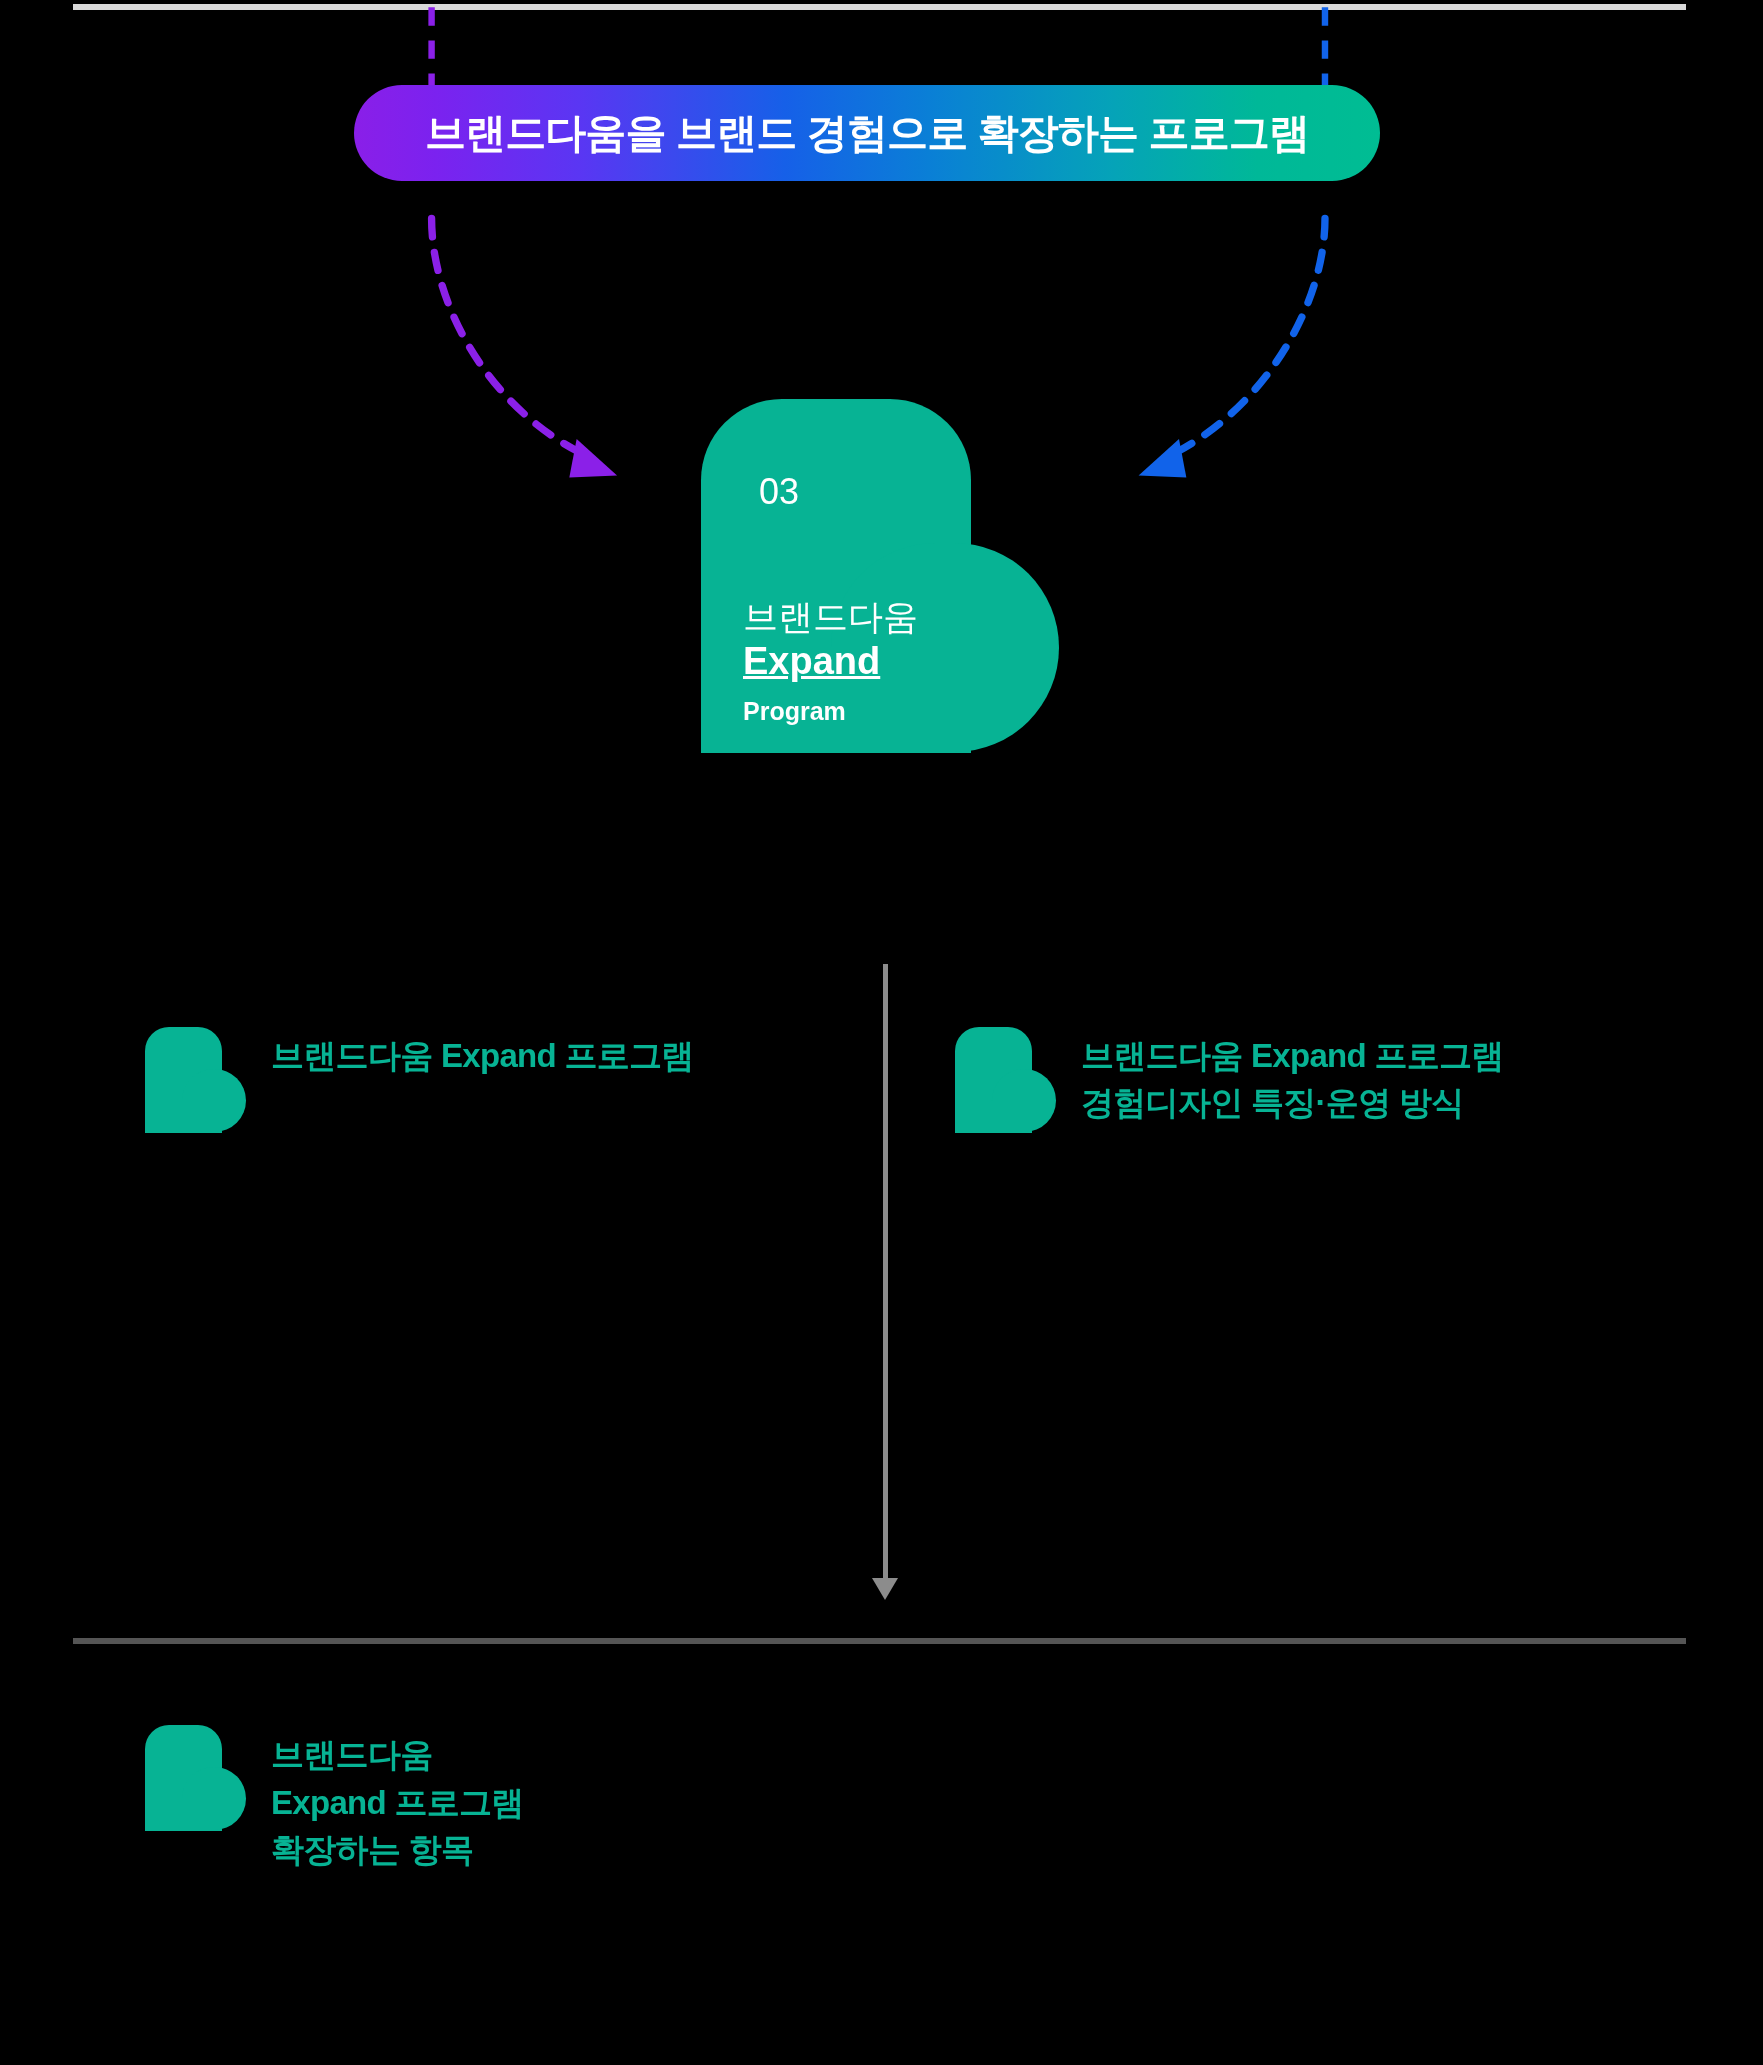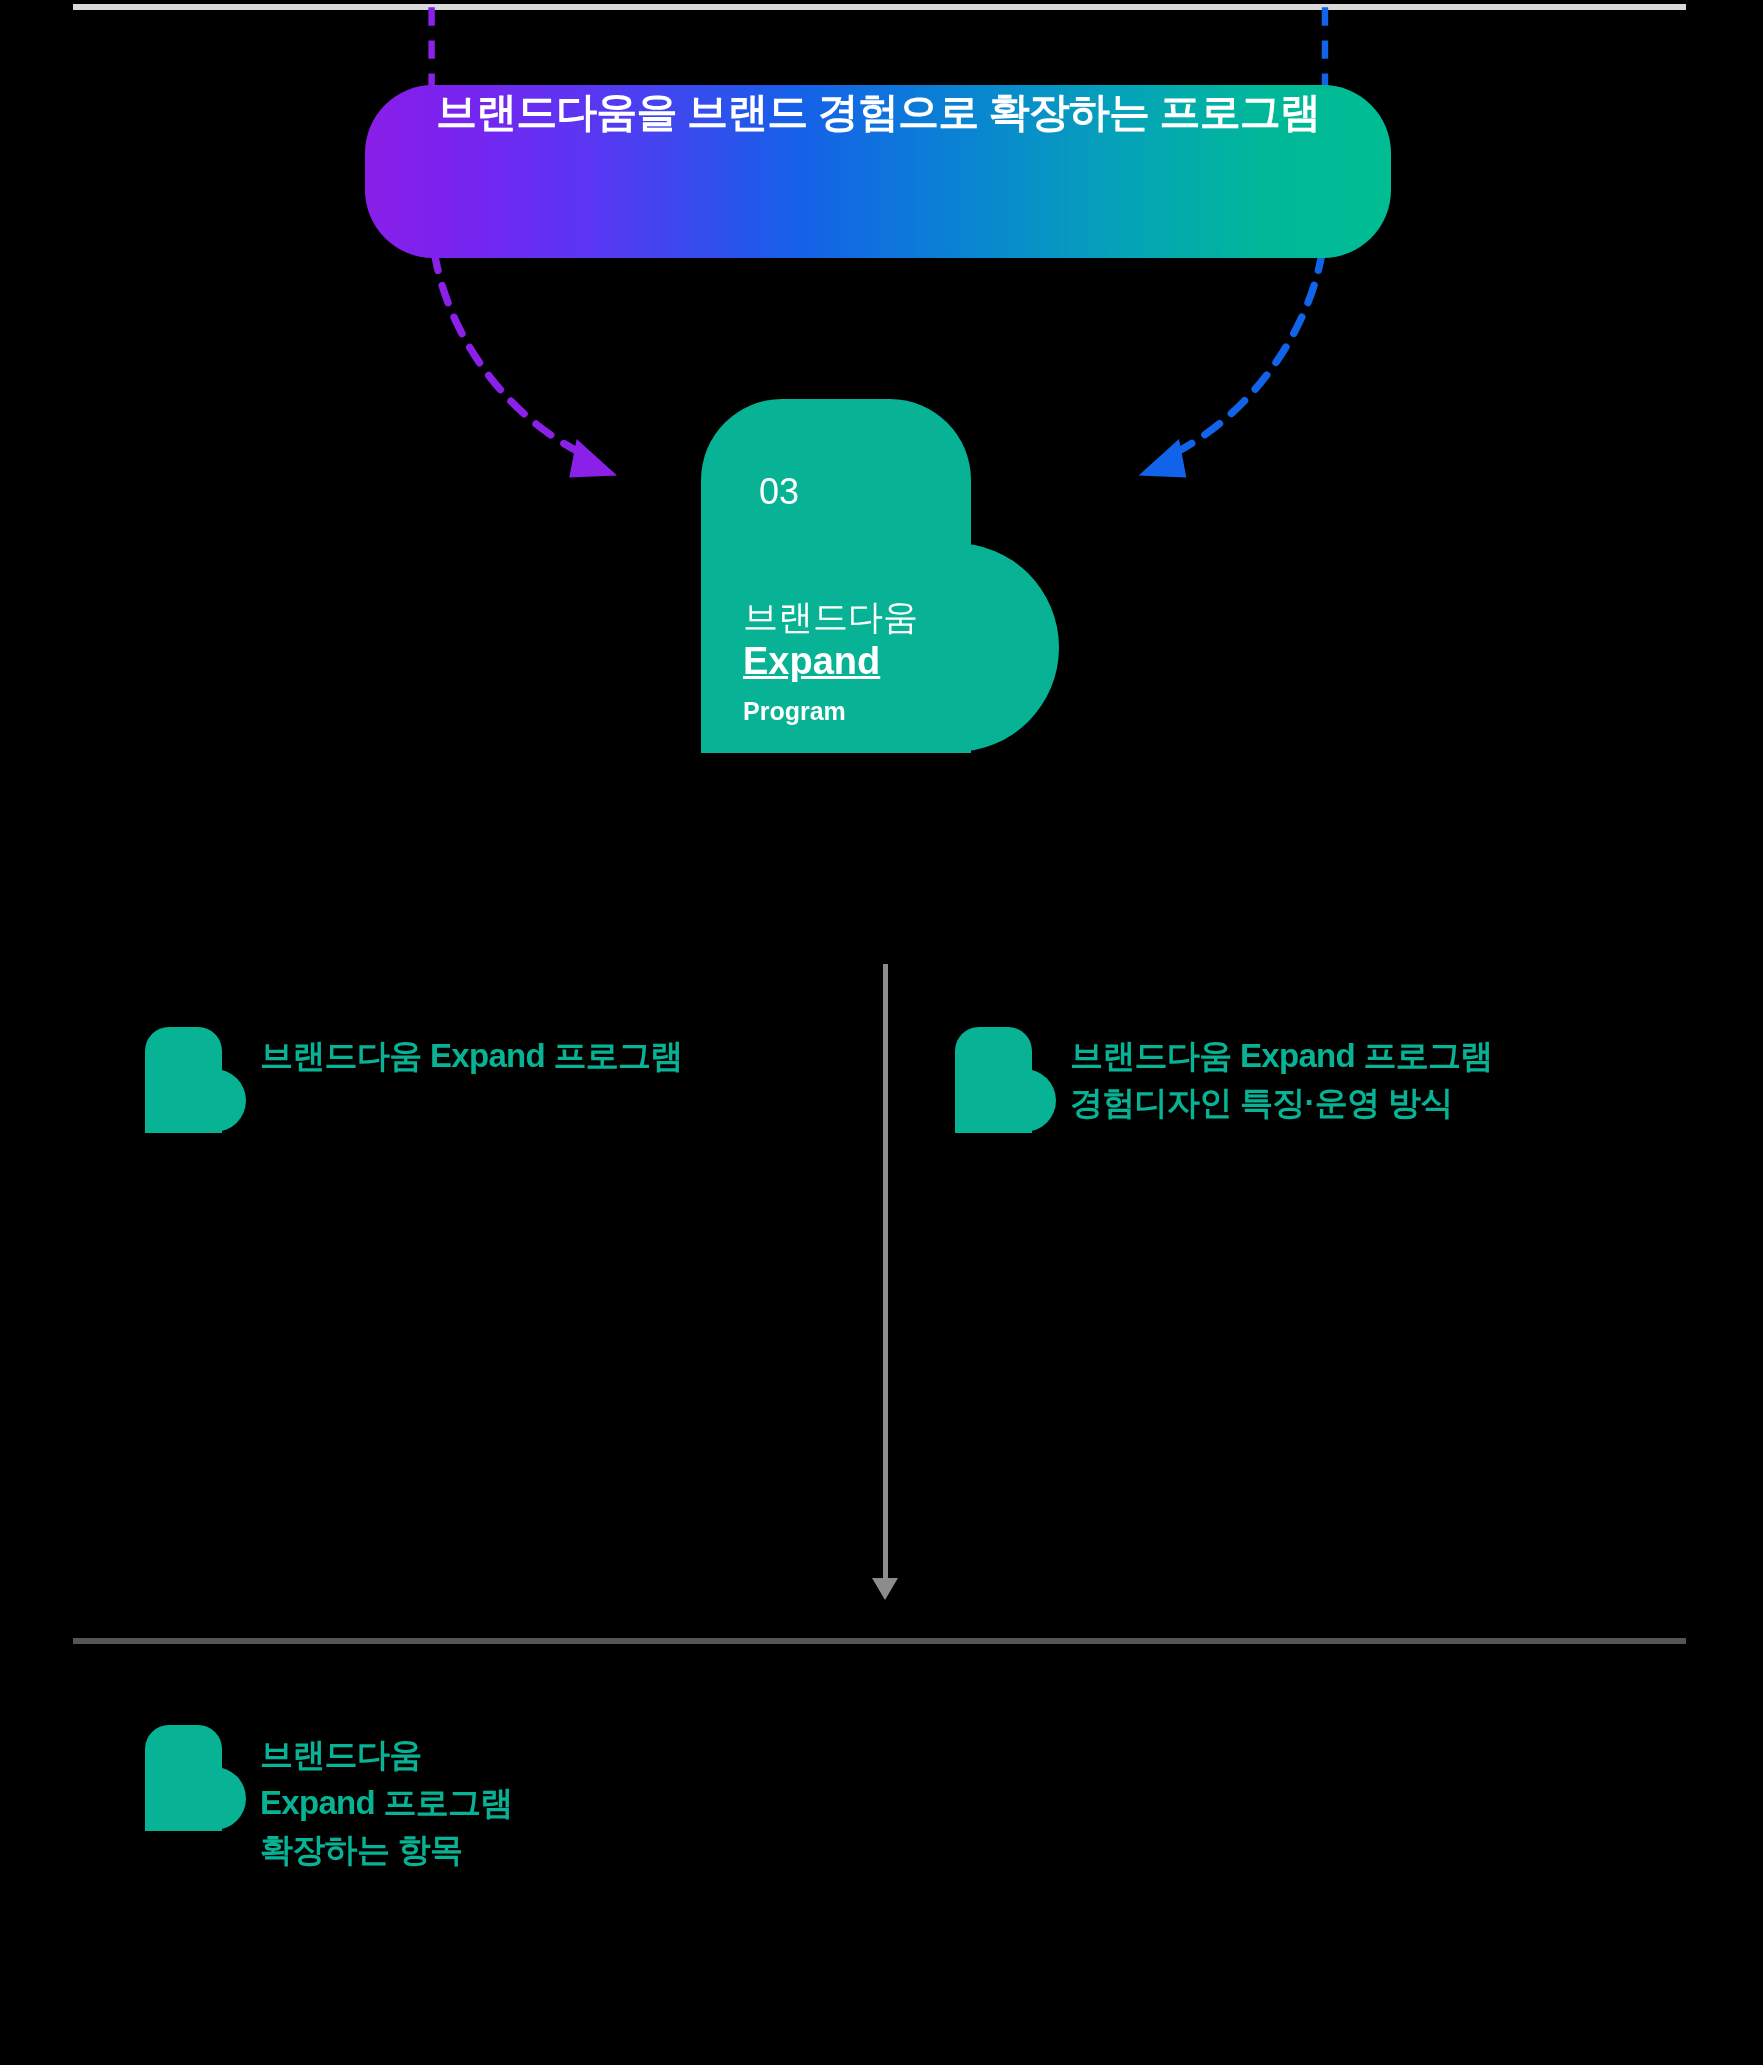--- a/index.html
+++ b/index.html
@@ -11,24 +11,24 @@
   .layer{position:absolute;left:0;top:0;width:1763px;height:2065px;pointer-events:none;}
 
   
   .top-rule{
     position:absolute;left:73px;top:3.7px;width:1613px;height:6.4px;
     background:#d9d9d9;
   }
 
   
   .banner{
-    position:absolute;left:365px;top:85px;width:1026px;height:173px;
+    position:absolute;left:354px;top:85px;width:1026px;height:96px;
     border-radius:68px;
     background:linear-gradient(90deg,#8a1fe8 0%,#7b22ef 8%,#5a36f3 22%,#1660e8 42%,#0a7fd6 56%,#05a3b8 74%,#00b898 88%,#00bd93 100%);
-    display:flex;align-items:flex-start;justify-content:center;
+    display:flex;align-items:center;justify-content:center;
   }
   .banner-text{
     color:#ffffff;font-size:41px;font-weight:700;letter-spacing:-0.9px;
     white-space:nowrap;
   }
 
   
   .logo-big{
     position:absolute;left:701px;top:399px;width:358px;height:354px;
   }
@@ -51,21 +51,21 @@
   .logo-en{position:absolute;top:241px;left:0;font-size:38px;font-weight:700;line-height:1.15;text-decoration:underline;}
   .logo-pg{position:absolute;top:300px;left:0;font-size:25px;font-weight:700;line-height:1;}
 
   
   .bicon{position:relative;width:101px;height:106px;flex:0 0 101px;}
   .bicon .la{position:absolute;left:0;top:0;width:77px;height:106px;background:#07b394;border-radius:24px 24px 0 0;}
   .bicon .lb{position:absolute;left:37px;top:42px;width:64px;height:63px;background:#07b394;border-radius:32px 32px 32px 0;}
   .bicon .sq{position:absolute;left:0;top:48px;width:55px;height:58px;background:#07b394;}
 
   
-  .sec-head{position:absolute;display:flex;align-items:flex-start;gap:14px;}
+  .sec-head{position:absolute;display:flex;align-items:flex-start;gap:25px;}
   .sec-title{
     color:#07b394;font-size:33px;font-weight:700;line-height:1.42;
     letter-spacing:-0.7px;white-space:nowrap;padding-top:6.4px;
   }
   #sec-left{left:145px;top:1027px;}
   #sec-right{left:955px;top:1027px;}
   #sec-bottom{left:145px;top:1725px;}
   #sec-bottom .sec-title{line-height:1.44;}
 
   

